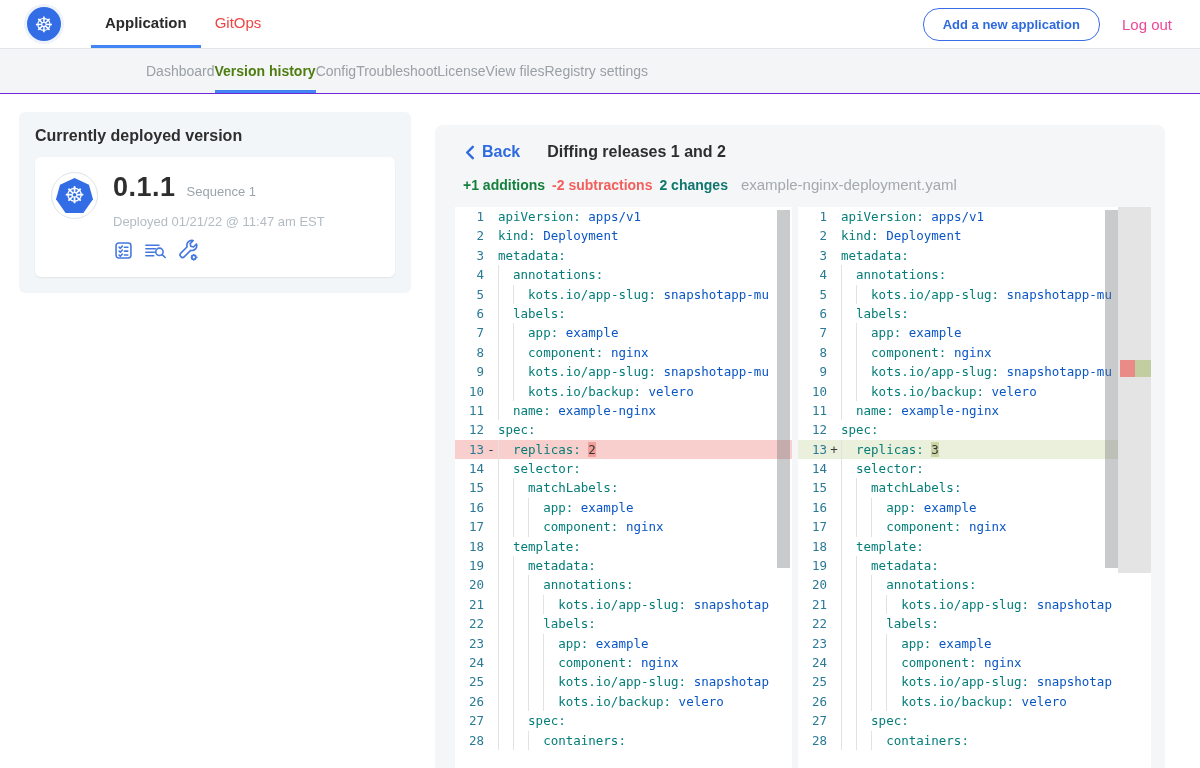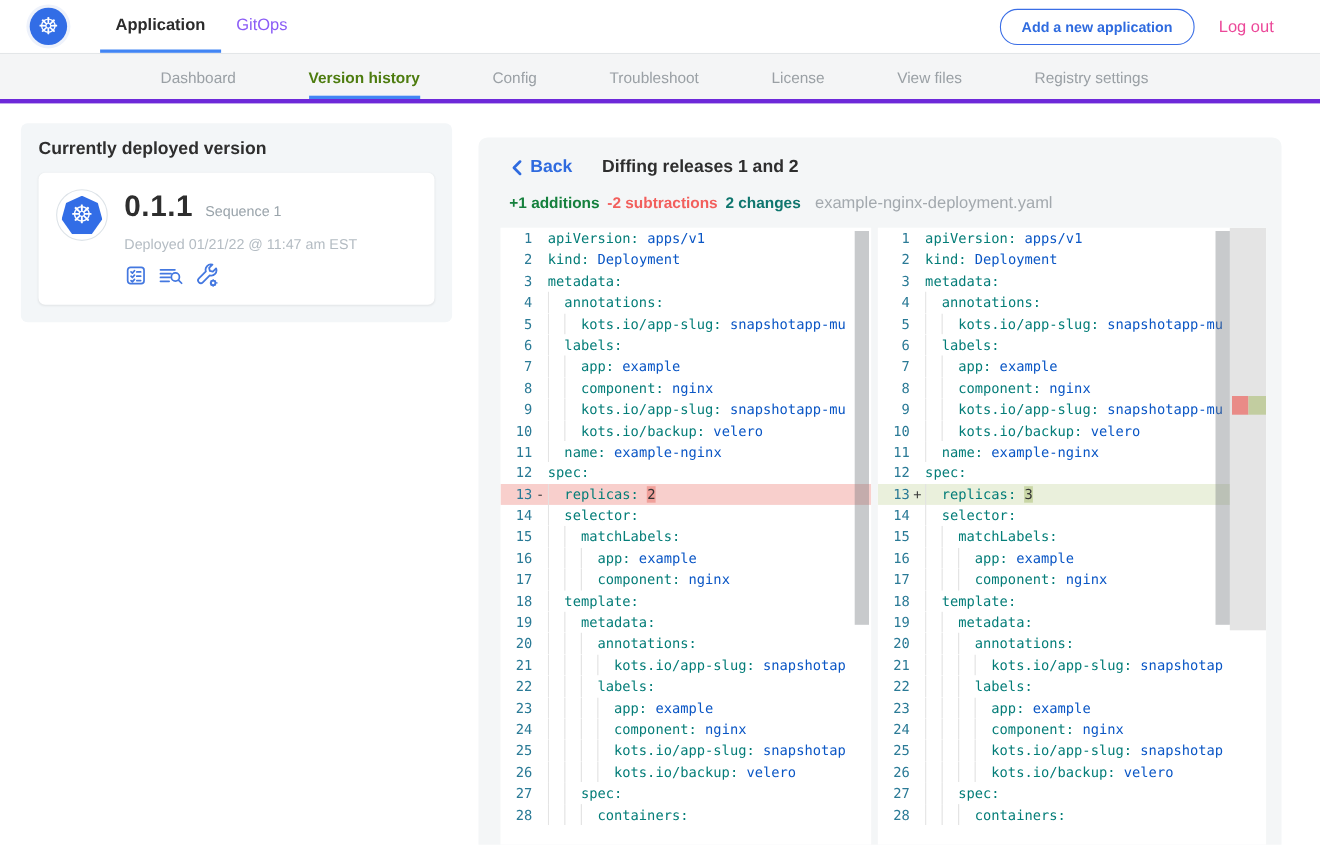--- a/index.html
+++ b/index.html
@@ -6,31 +6,31 @@
   html,body { width:1200px; height:768px; overflow:hidden; background:#fff;
               font-family:"Liberation Sans", sans-serif; color:#323232; }
 
   
   .topnav { height:48px; background:#fff; display:flex; align-items:center; position:relative; }
   .logo { width:34px; height:34px; border-radius:50%; background:#326de6; margin-left:27px;
           display:flex; align-items:center; justify-content:center;
           box-shadow:0 0 0 3px #eef2fb; }
   .logo .helm { color:#fff; font-size:21px; line-height:1; }
   .toptabs { display:flex; height:48px; margin-left:30px; }
-  .toptab { padding:0 14px; display:flex; align-items:center; font-size:15px; color:#8b5cf6;
+  .toptab { padding:0 14px; display:flex; align-items:center; font-size:15px; color:#ef4444;
             cursor:pointer; border-bottom:3px solid transparent; }
   .toptab.active { color:#2b2b2b; font-weight:bold; border-bottom:3px solid #4285f4; }
-  .topright { position:absolute; right:42px; top:0; height:48px; display:flex; align-items:center; gap:22px; }
+  .topright { position:absolute; right:28px; top:0; height:48px; display:flex; align-items:center; gap:22px; }
   .pill { background:#fff; border:1px solid #3a6ee6; color:#2f6bdf; font-weight:bold; font-size:13px;
           border-radius:16px; padding:8px 19px; cursor:pointer; font-family:inherit; }
   .logout { font-size:15px; color:#ec4899; cursor:pointer; }
 
   
-  .subnav { height:46px; background:#f4f5f6; border-top:1px solid #e2e5e7; border-bottom:4px solid #6d28d9;
-            display:flex; padding-left:146px; gap:66px; }
+  .subnav { height:46px; background:#f4f5f6; border-top:1px solid #e2e5e7; border-bottom:1px solid #6d28d9;
+            display:flex; padding-left:146px; }
   .subtab { display:flex; align-items:center; font-size:14px; color:#9aa0a5; cursor:pointer;
             border-bottom:3px solid transparent; padding-top:3px; }
   .subtab.active { color:#4d7c0f; font-weight:bold; border-bottom:3px solid #4285f4; }
 
   .main { position:relative; height:674px; }
 
   
   .version-card { position:absolute; left:19px; top:18px; width:392px; background:#f3f6f8;
                   border-radius:6px; padding:15px 16px 16px 16px; }
   .vc-title { font-size:16px; font-weight:bold; color:#2e2e2e; }

